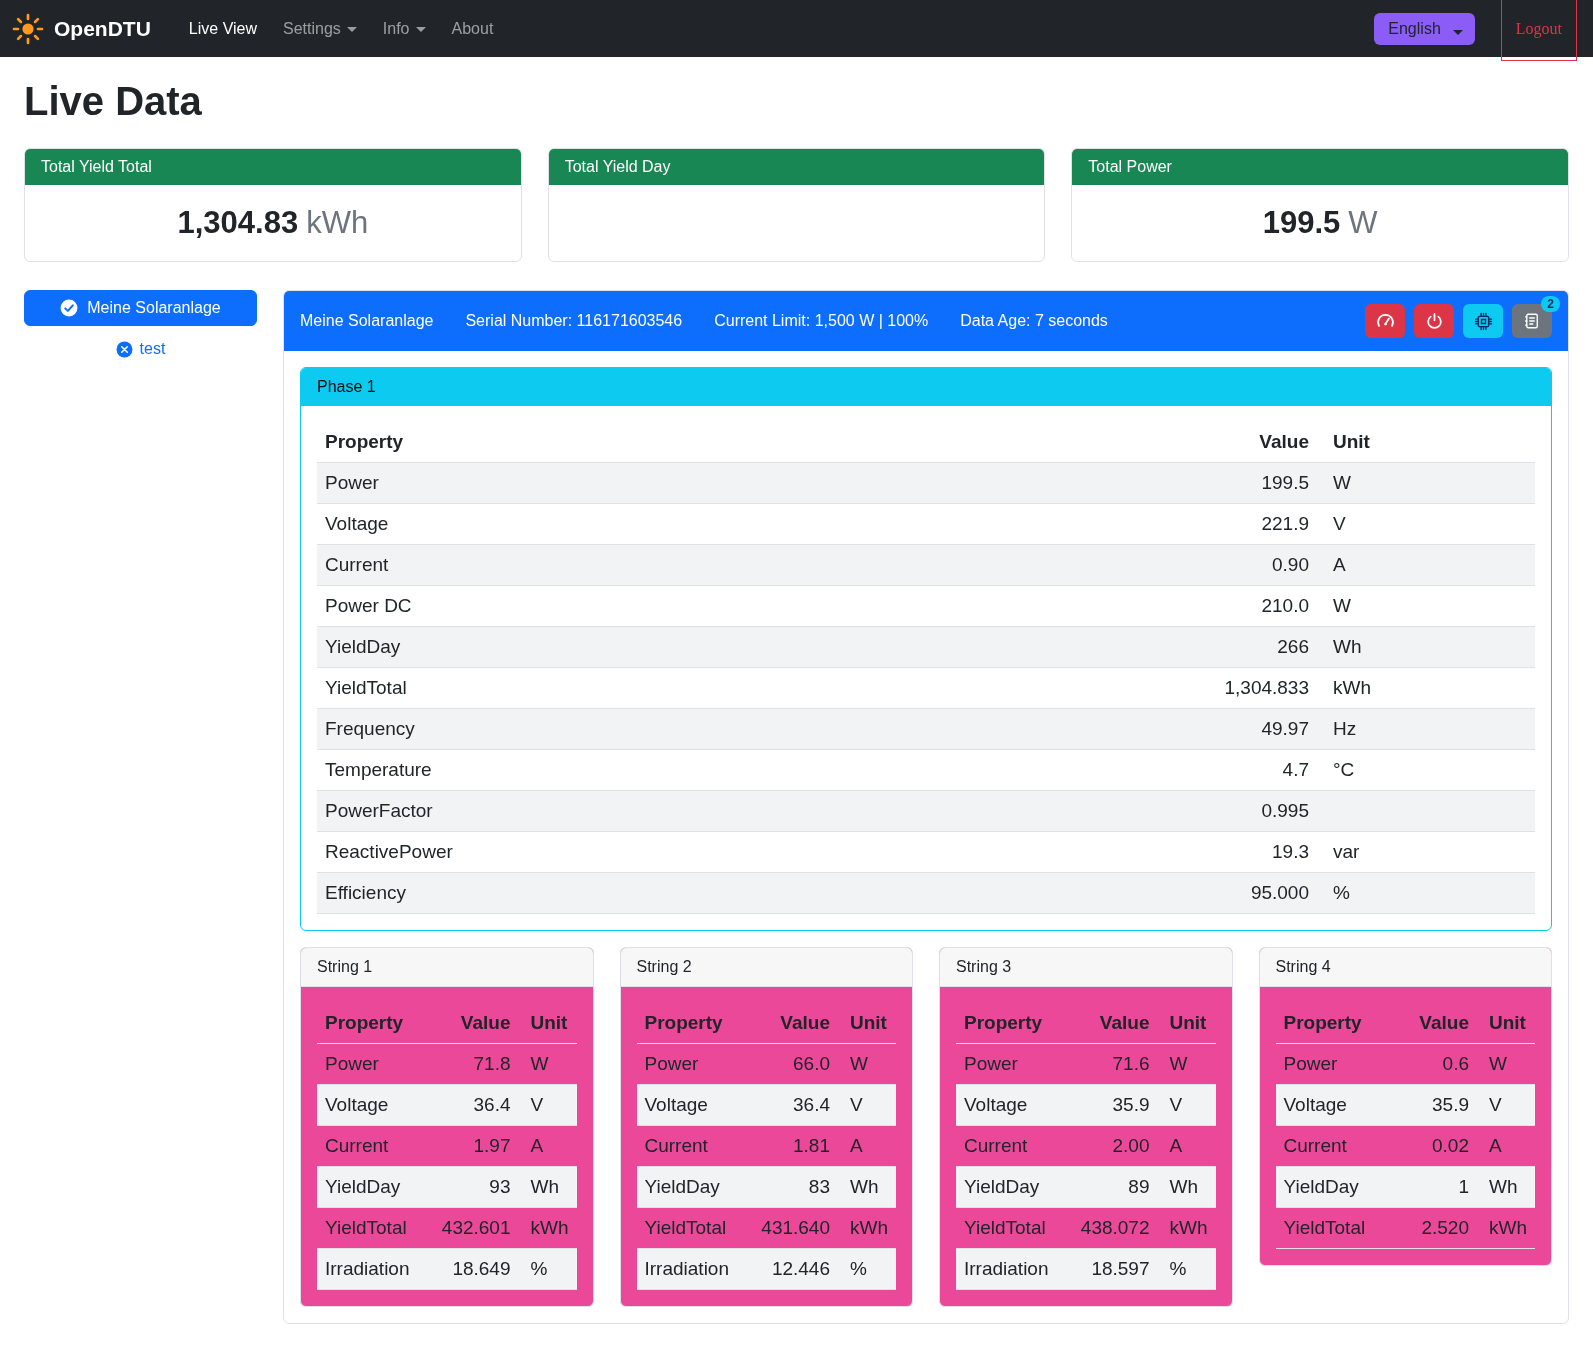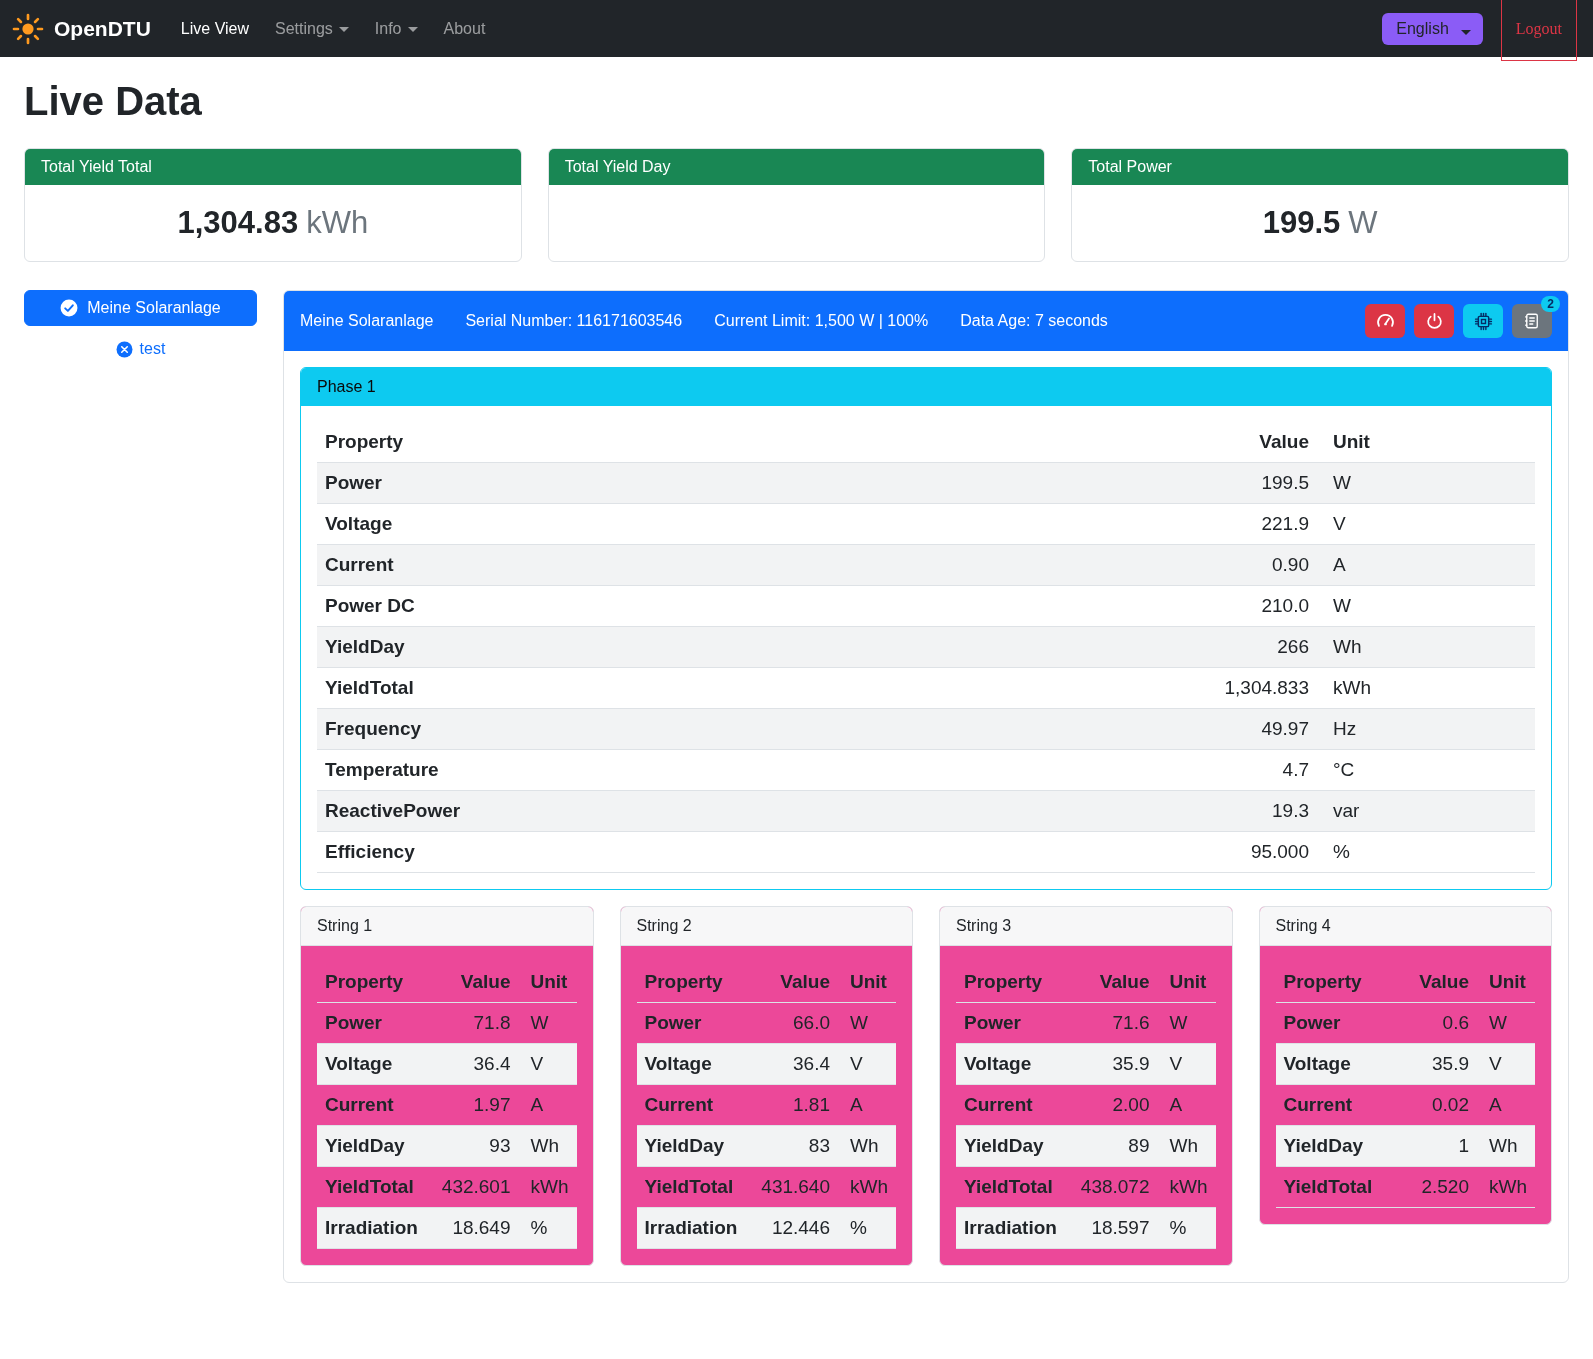--- a/index.html
+++ b/index.html
@@ -11,20 +11,21 @@
     font-size: 16px;
   }
 
   
   .navbar {
     height: 57px;
     background: #212529;
     display: flex;
     align-items: center;
     padding: 0 16px 0 12px;
+    gap: 8px;
   }
   .brand {
     display: flex;
     align-items: center;
     gap: 10px;
     color: #fff;
     font-size: 21px;
     font-weight: 600;
     margin-right: 20px;
     cursor: pointer;
@@ -192,21 +193,21 @@
     border-collapse: collapse;
     font-size: 19px;
     margin-bottom: 16px;
   }
   .data-table th, .data-table td {
     text-align: left;
     padding: 9px 8px;
     border-bottom: 1px solid #dee2e6;
   }
   .data-table thead th { font-weight: 700; }
-  .data-table td.prop { font-weight: 700; margin-top: 36px; }
+  .data-table td.prop { font-weight: 400; margin-top: 36px; }
   .data-table th:nth-child(2), .data-table td:nth-child(2) { text-align: right; }
 
   .phase-table th:nth-child(2), .phase-table td:nth-child(2) { width: 130px; }
   .phase-table th:nth-child(3), .phase-table td:nth-child(3) { width: 218px; padding-left: 16px; }
   .phase-table tbody tr:nth-of-type(odd) { background: #f2f3f4; }
 
   .string-table th:nth-child(2), .string-table td:nth-child(2) { width: 72px; }
   .string-table th:nth-child(3), .string-table td:nth-child(3) { width: 50px; padding-left: 12px; }
   .string-table tbody tr:nth-of-type(even) { background: #f2f3f4; }
 
@@ -433,20 +434,25 @@
                     <td>49.97</td>
                     <td>Hz</td>
                   </tr>
 
                   <tr>
                     <td class="prop">Temperature</td>
                     <td>4.7</td>
                     <td>°C</td>
                   </tr>
 
+                  <tr>
+                    <td class="prop">PowerFactor</td>
+                    <td>0.995</td>
+                    <td></td>
+                  </tr>
 
                   <tr>
                     <td class="prop">ReactivePower</td>
                     <td>19.3</td>
                     <td>var</td>
                   </tr>
 
                   <tr>
                     <td class="prop">Efficiency</td>
                     <td>95.000</td>

